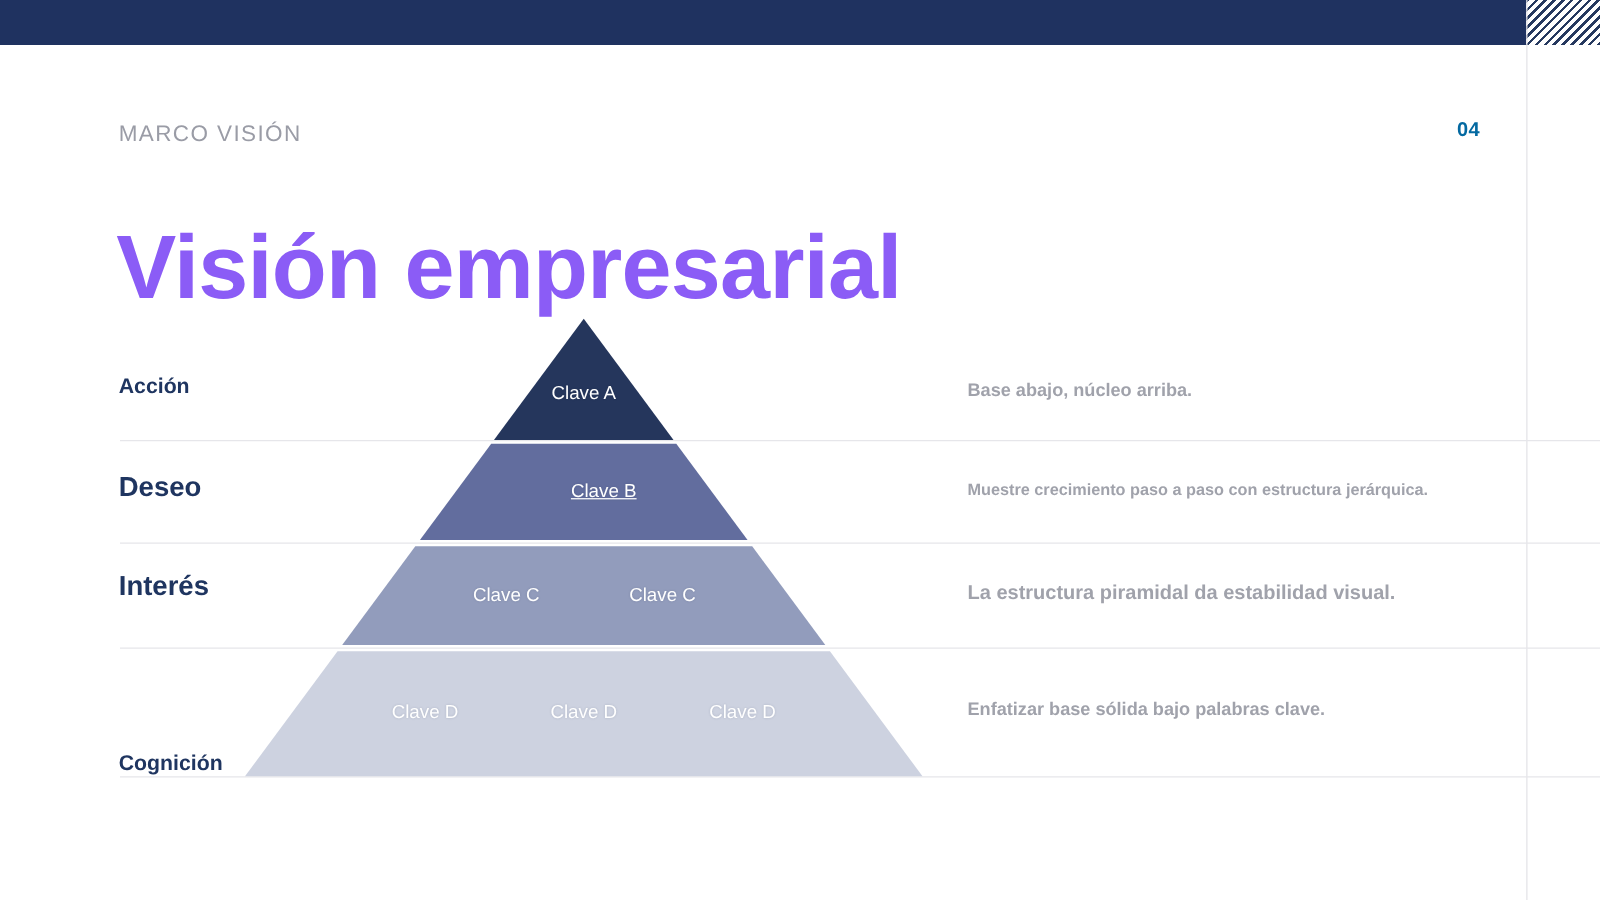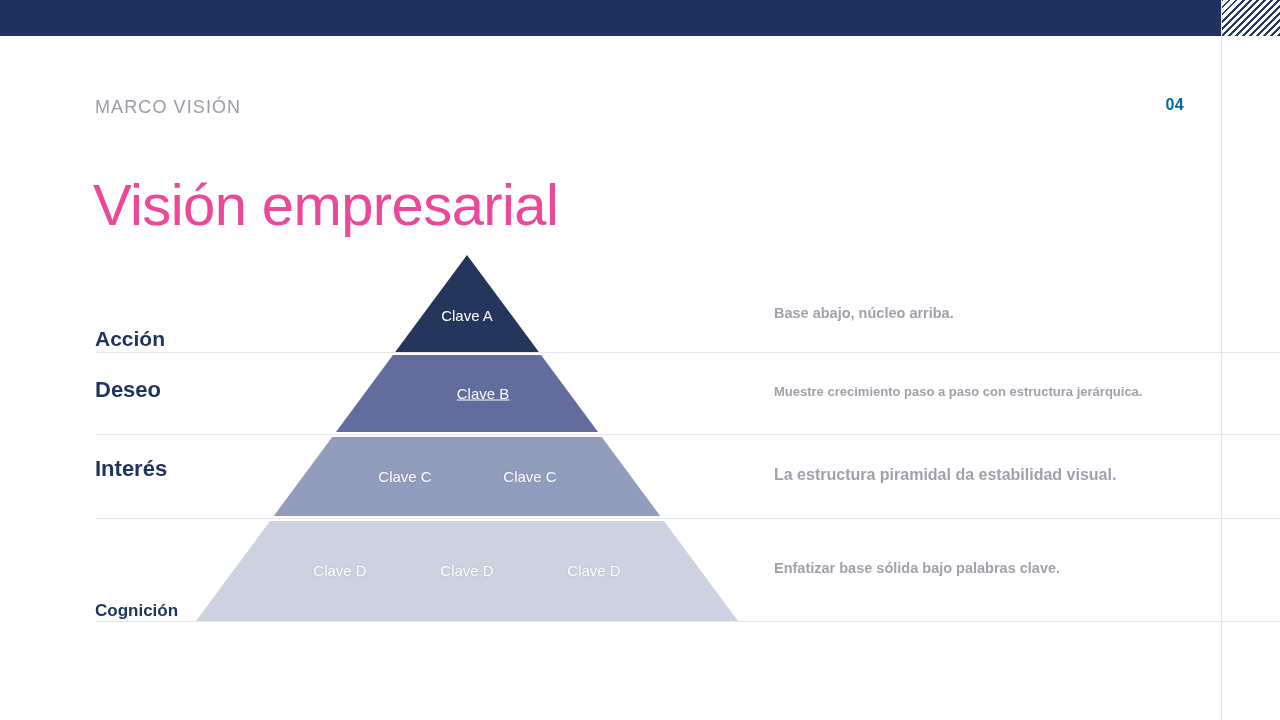--- a/index.html
+++ b/index.html
@@ -55,24 +55,24 @@
     position: absolute;
     right: 96px; top: 96px;
     font-size: 16px;
     font-weight: 700;
     color: #0369a1;
     letter-spacing: 0.3px;
   }
   #page-title {
     position: absolute;
     left: 93px; top: 131px;
-    font-size: 58px;
+    font-size: 72px;
     line-height: 70px;
-    font-weight: 400;
-    color: #ec4899;
+    font-weight: 700;
+    color: #8b5cf6;
     letter-spacing: -0.6px;
     white-space: nowrap;
   }
 
   
   #right-rule {
     position: absolute;
     left: 1221px; top: 0;
     width: 1px;
     height: 720px;
@@ -123,21 +123,21 @@
 
 <div id="top-bar"></div>
 <div id="top-hatch" class="hatch"></div>
 <div id="right-rule"></div>
 
 <div id="eyebrow">MARCO VISIÓN</div>
 <div id="page-number">04</div>
 <h1 id="page-title">Visión empresarial</h1>
 
 <div id="rows-container">
-    <div class="row-label" style="font-size: 21px; top: 298.5px; margin-top: 28px;">Acción</div>
+    <div class="row-label" style="font-size: 17px; top: 298.5px;">Acción</div>
     <div class="row-desc" style="font-size: 14.5px; top: 304.56px;">Base abajo, núcleo arriba.</div>
     <div class="row-label" style="font-size: 22px; top: 376.5px;">Deseo</div>
     <div class="row-desc" style="font-size: 13px; top: 383.64px;">Muestre crecimiento paso a paso con estructura jerárquica.</div>
     <div class="row-label" style="font-size: 22px; top: 456px;">Interés</div>
     <div class="row-desc" style="font-size: 16px; top: 465.56px;">La estructura piramidal da estabilidad visual.</div>
     <div class="row-label" style="font-size: 17px; top: 557.25px; margin-top: 44px;">Cognición</div>
     <div class="row-desc" style="font-size: 14.5px; top: 559.56px;">Enfatizar base sólida bajo palabras clave.</div>
     <div class="row-divider" style="top: 352px;"></div>
     <div class="row-divider" style="top: 434px;"></div>
     <div class="row-divider" style="top: 518px;"></div>

